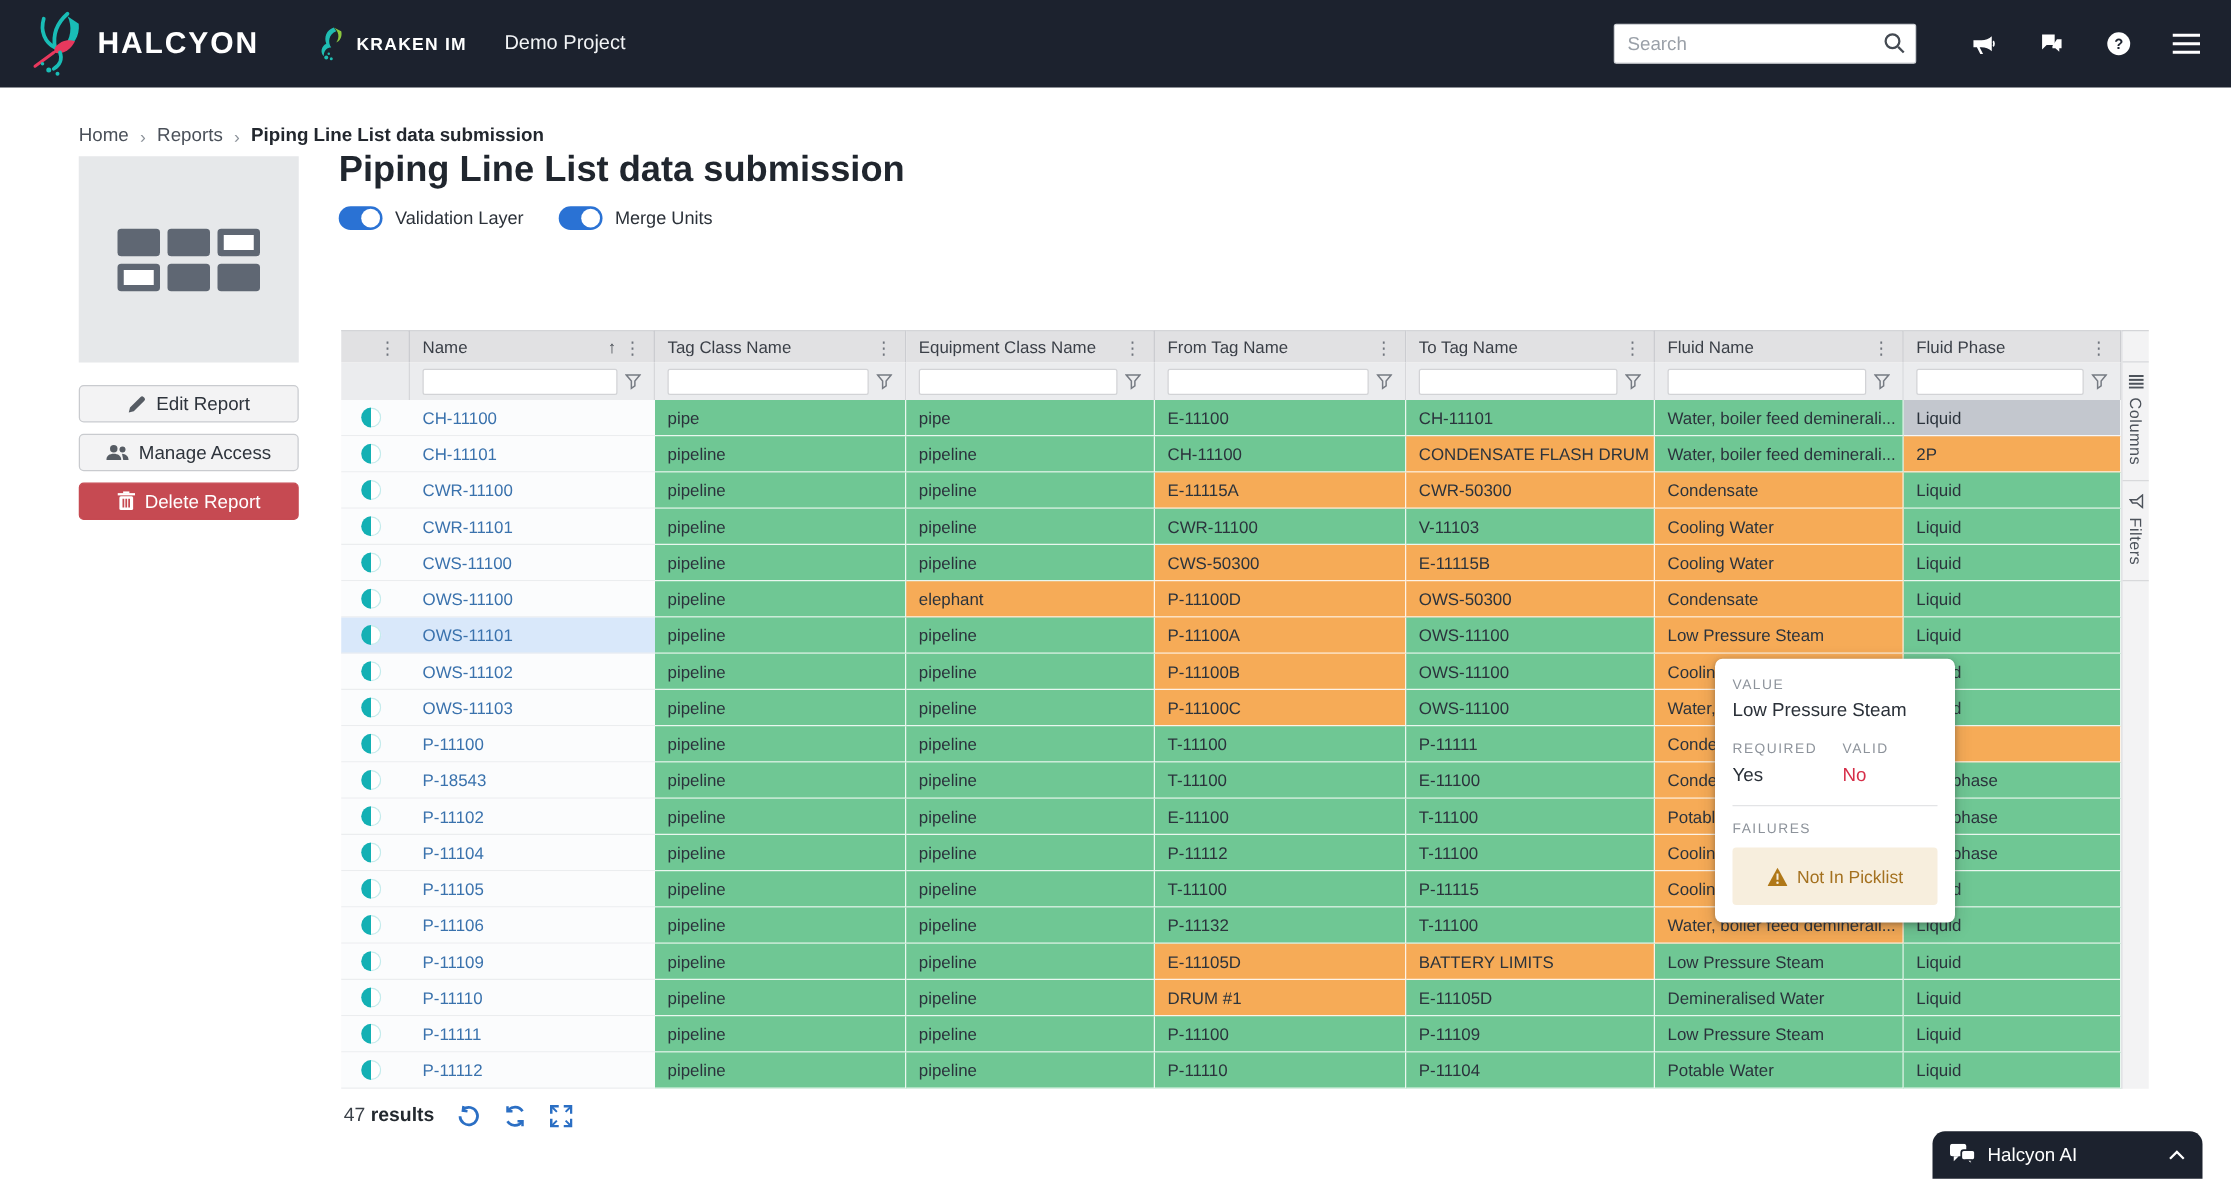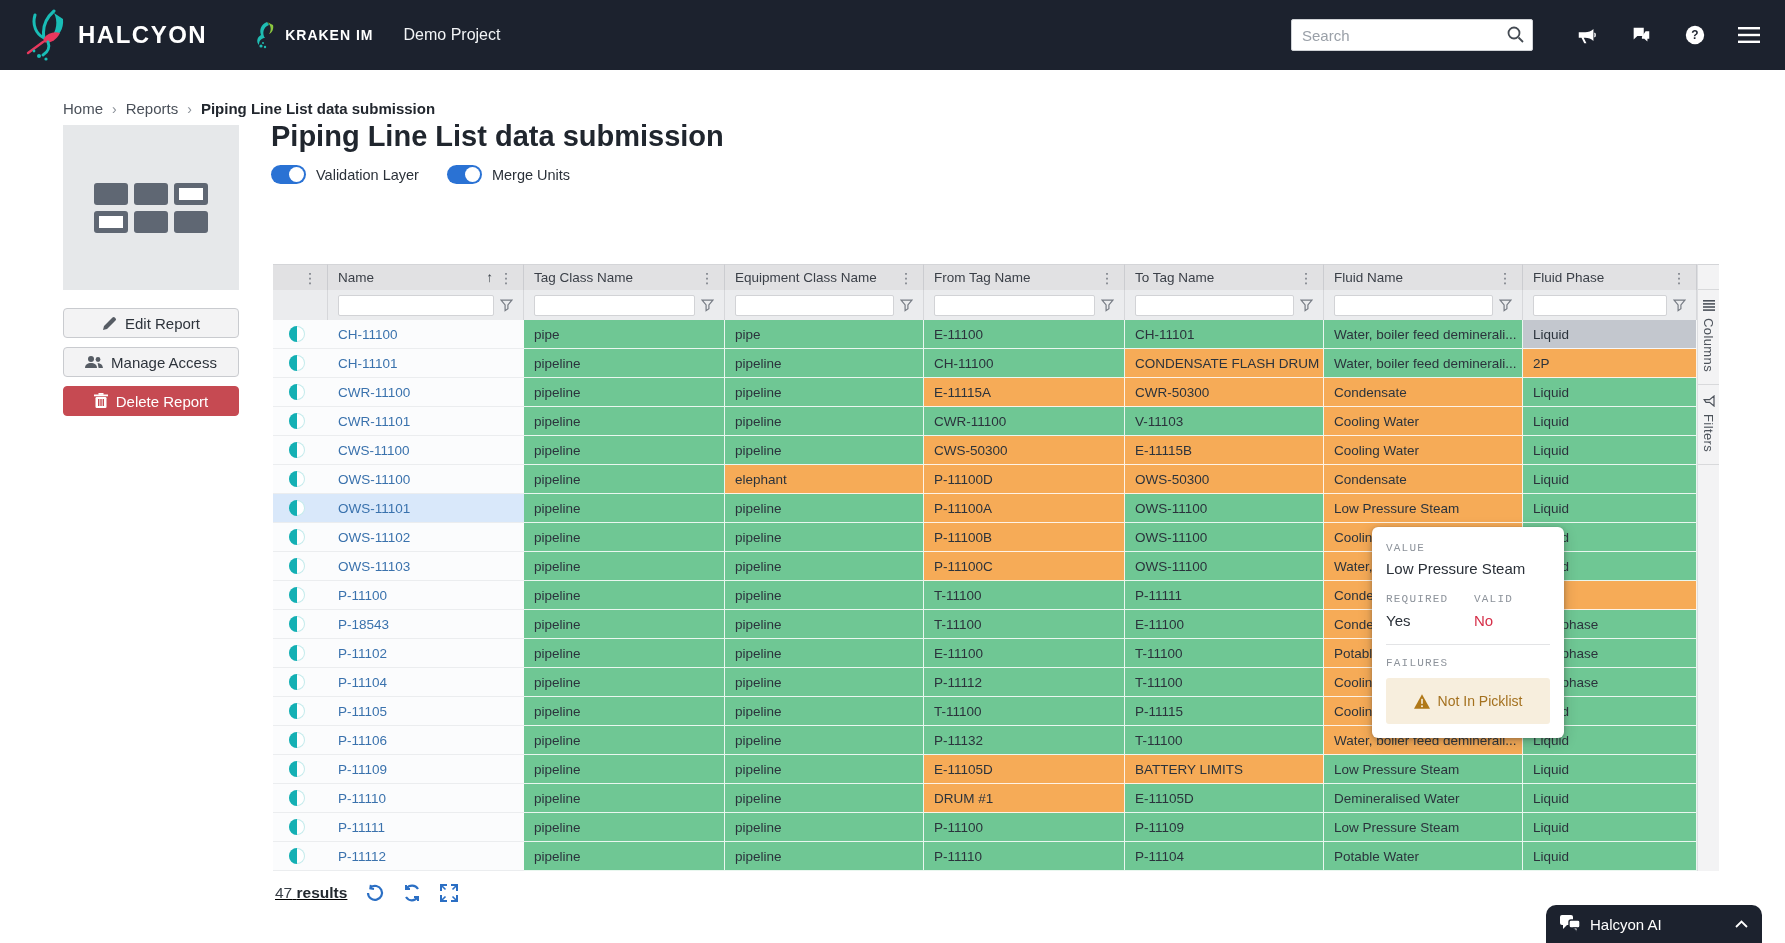--- a/index.html
+++ b/index.html
@@ -75,29 +75,29 @@
     background:linear-gradient(90deg, var(--teal) 50%, #ffffff 50%); box-shadow:0 0 0 1px rgba(20,176,180,.25) inset; }
 
   
   .side-tabs { position:absolute; left:1697px; top:264px; width:22px; height:607px;
     background:#f3f3f4; border-left:1px solid #dddee1; border-top:1px solid #d4d5d8; z-index:6; }
   .vtab { border-bottom:1px solid #d8d9db; padding:10px 0 12px; display:flex; flex-direction:column; align-items:center; gap:7px; cursor:pointer; }
   .vtab:first-child { border-top:1px solid #d8d9db; margin-top:24px; }
   .vtab-label { writing-mode:vertical-rl; font-size:13px; color:#4d535b; letter-spacing:.4px; }
 
   
-  .grid-footer { position:absolute; left:275px; top:884px; display:flex; align-items:center; gap:19px; z-index:5;text-decoration:underline; }
+  .grid-footer { position:absolute; left:275px; top:884px; display:flex; align-items:center; gap:19px; z-index:5; }
   .result-count { font-size:15.5px; color:#3a4048; }
   .result-count b { color:#23292f; }
   .foot-icon { display:flex; cursor:pointer; }
 
   
   .tooltip { position:absolute; left:1372px; top:527px; width:192px; background:#fff; border-radius:6px;
     box-shadow:0 1px 4px rgba(30,30,30,.3), 0 4px 14px rgba(30,30,30,.22); padding:15px 14px 14px; z-index:20; }
-  .tt-label { font-size:11px; letter-spacing:1.2px; color:#8d939b;font-family:Liberation Mono, monospace; }
+  .tt-label { font-size:11px; letter-spacing:1.2px; color:#8d939b; }
   .tt-value { font-size:15px; color:#2a3038; margin-top:6px; }
   .tt-cols { display:flex; margin-top:16px; }
   .tt-col1 { width:88px; }
   .tt-col .tt-value { margin-top:7px; }
   .tt-no { color:var(--invalid-text); }
   .tt-divider { height:1px; background:#e3e4e6; margin:15px 0 12px; }
   .tt-failure { margin-top:9px; background:#f7eedd; border-radius:3px; height:46px;
     display:flex; align-items:center; justify-content:center; gap:8px; font-size:14px; color:#a4711f; }
 
   

